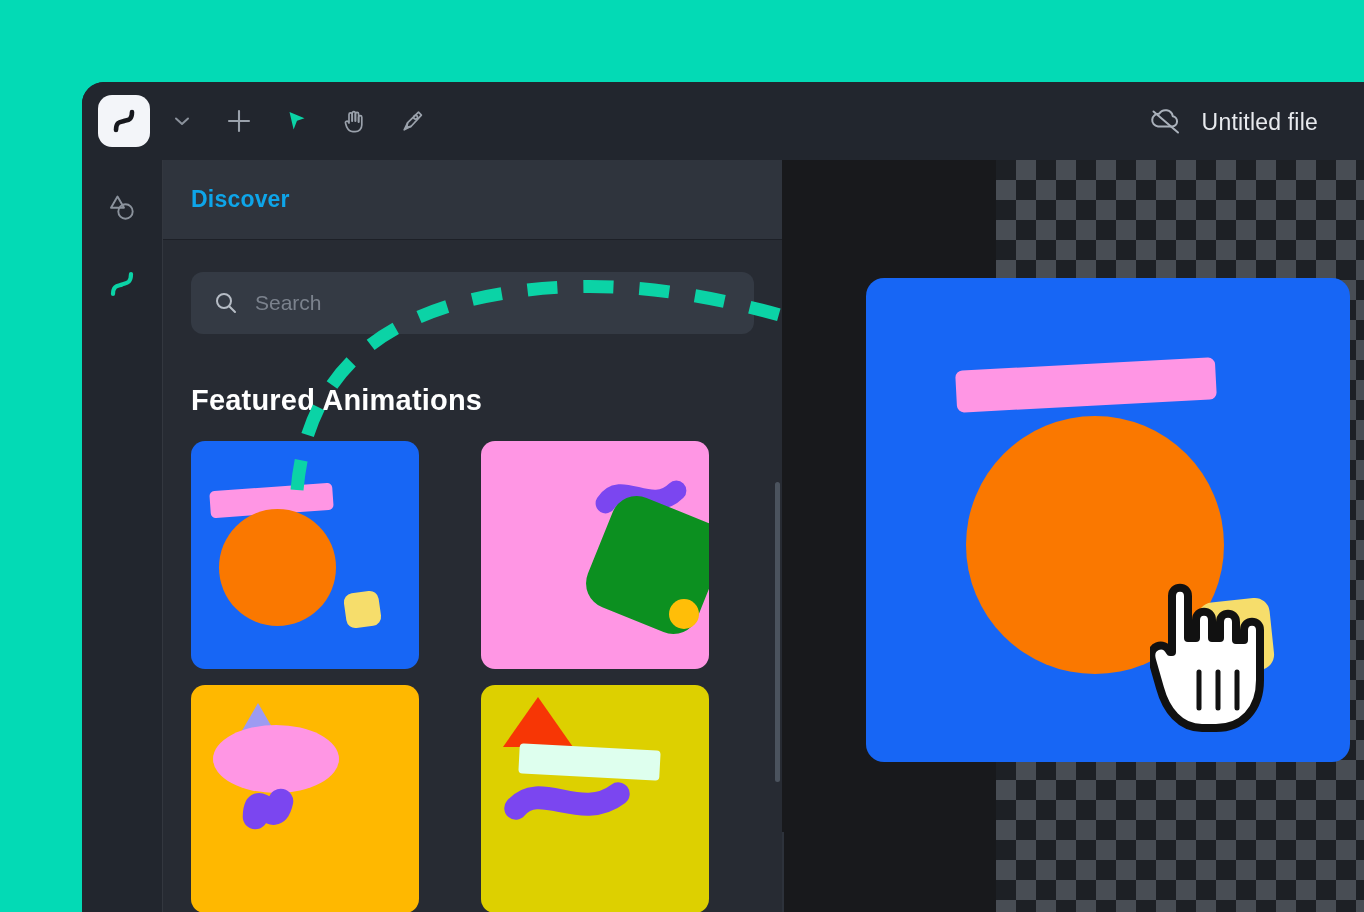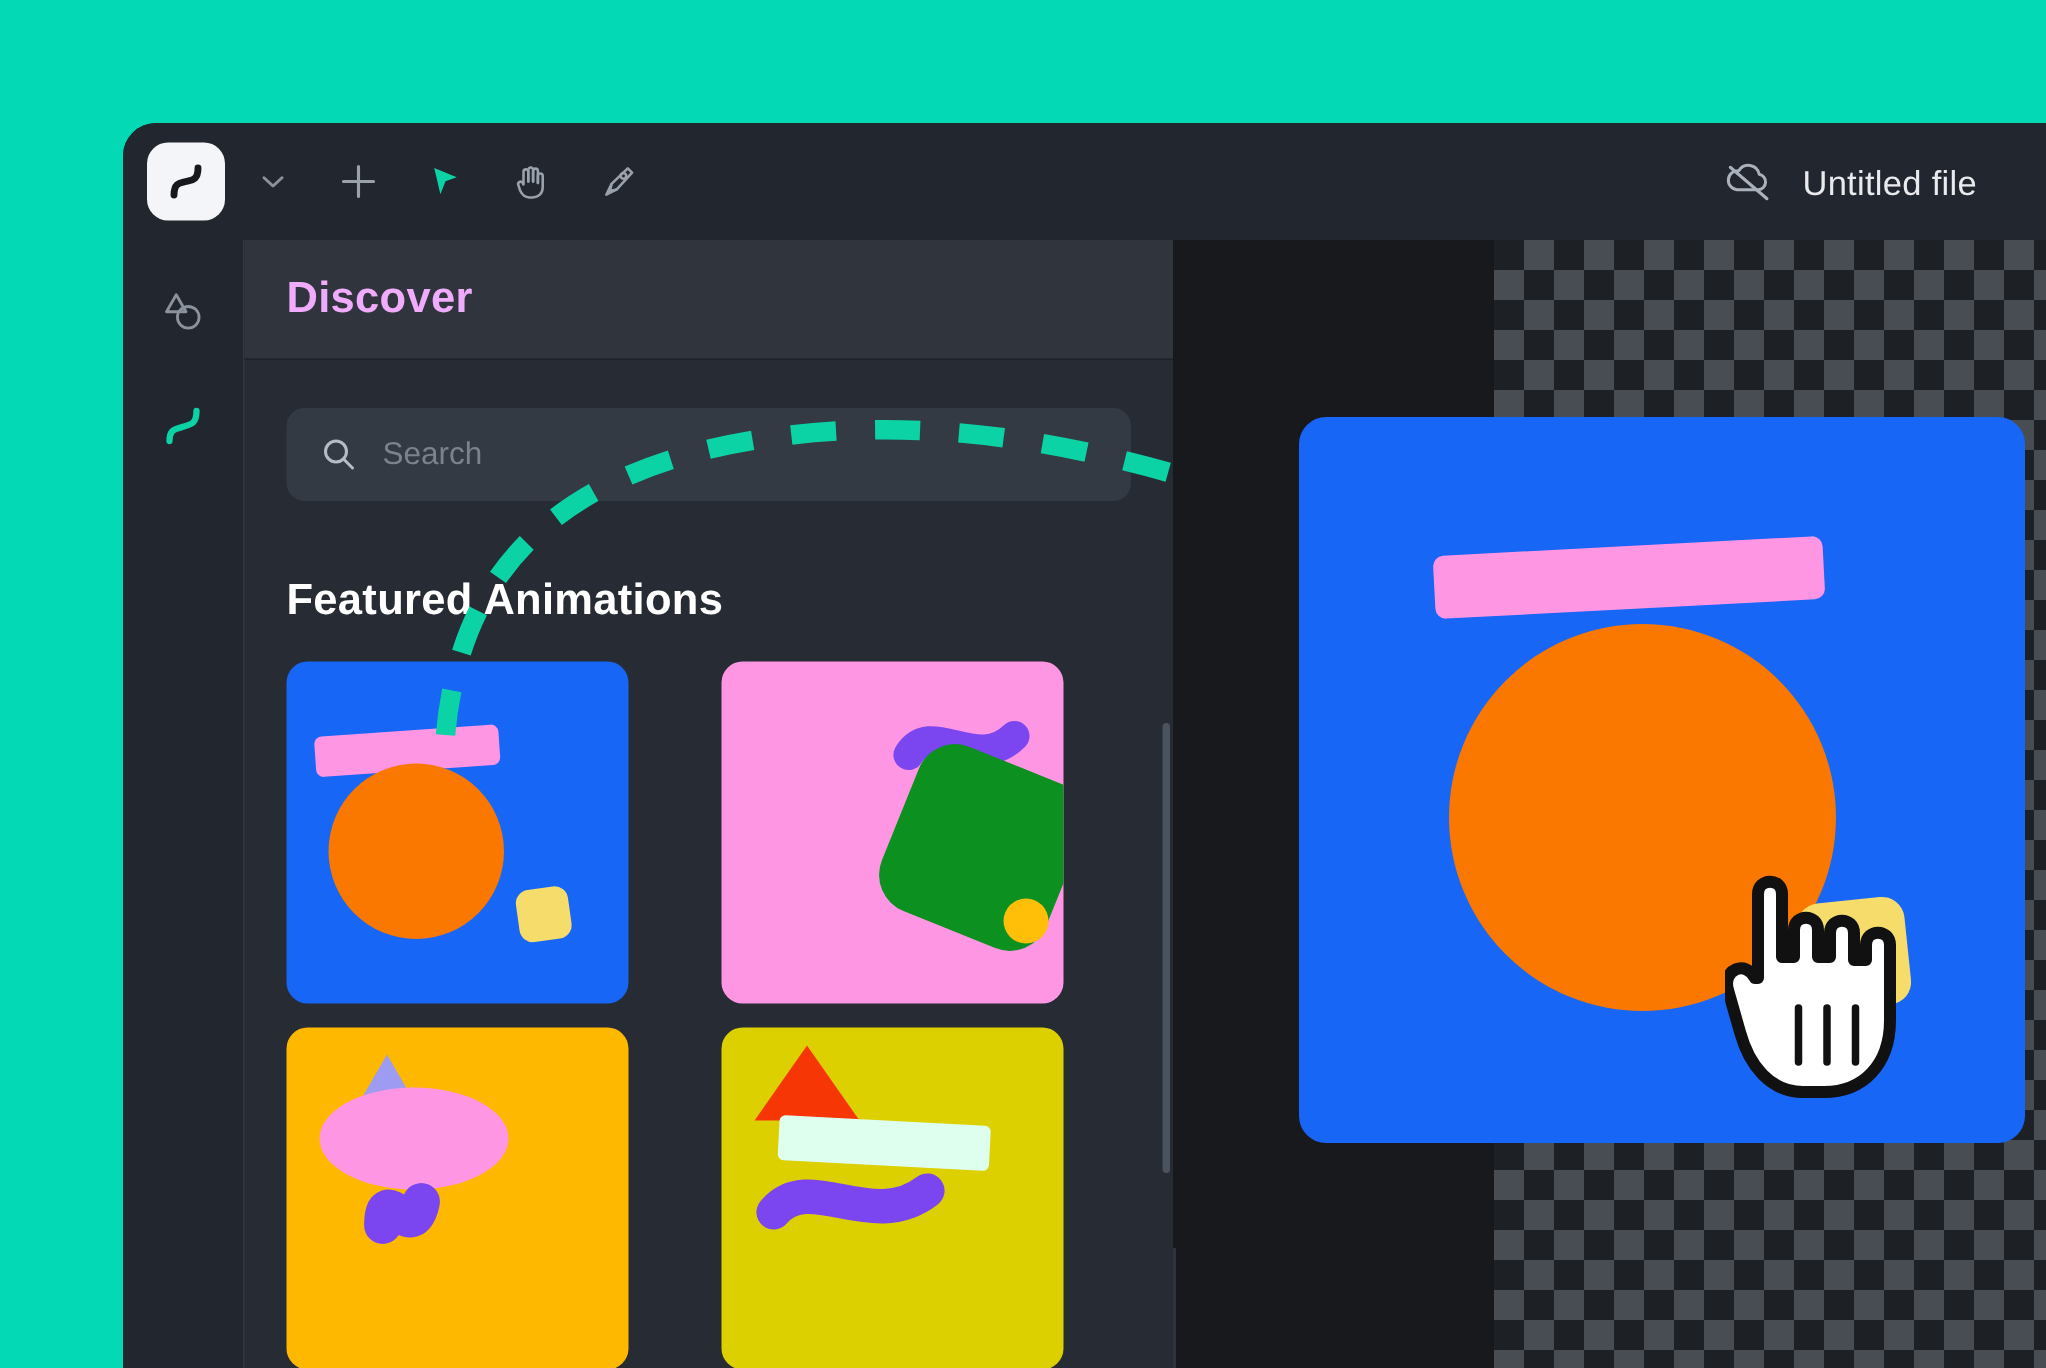--- a/index.html
+++ b/index.html
@@ -76,21 +76,21 @@
     border-left: 1px solid #33373f;
   }
   #panel-head {
     height: 80px;
     background: #2f343d;
     border-bottom: 1px solid #1d2027;
     display: flex; align-items: center;
     padding-left: 28px;
   }
   #panel-title {
-    color: #f0abfc; font-size: 29px; font-weight: bold;
+    color: #0ea5e9; font-size: 23px; font-weight: bold;
     letter-spacing: .2px;
   }
   #panel-body { padding: 32px 28px 0 28px; position: relative; }
   #search-box {
     height: 62px;
     background: #343a44;
     border-radius: 12px;
     display: flex; align-items: center;
     padding: 0 22px; gap: 16px;
   }

